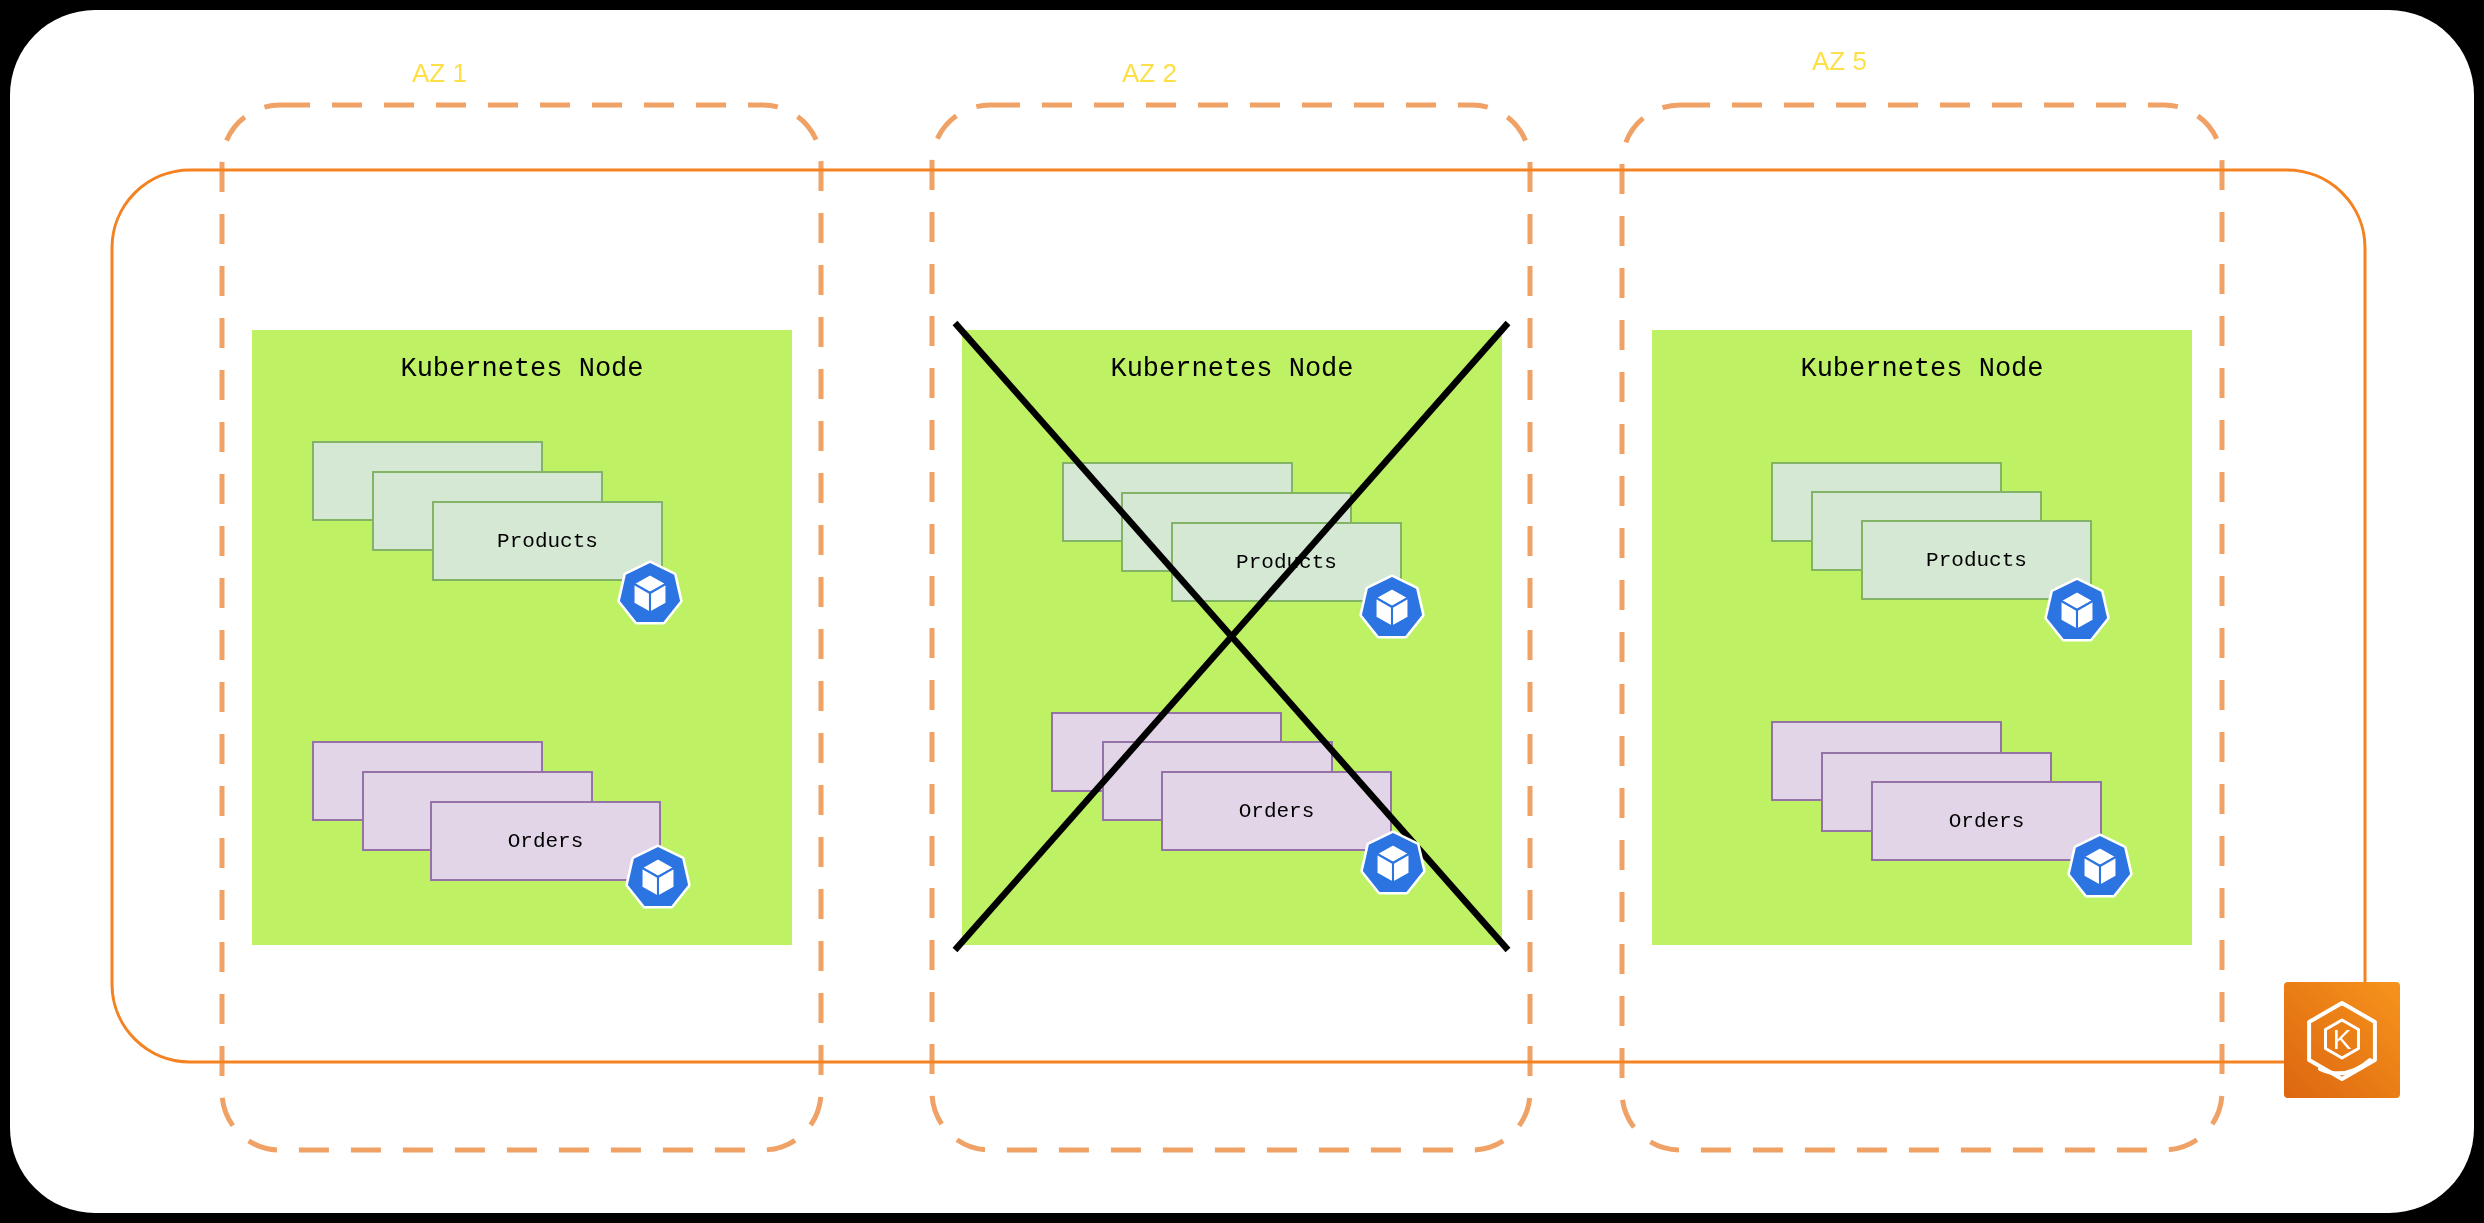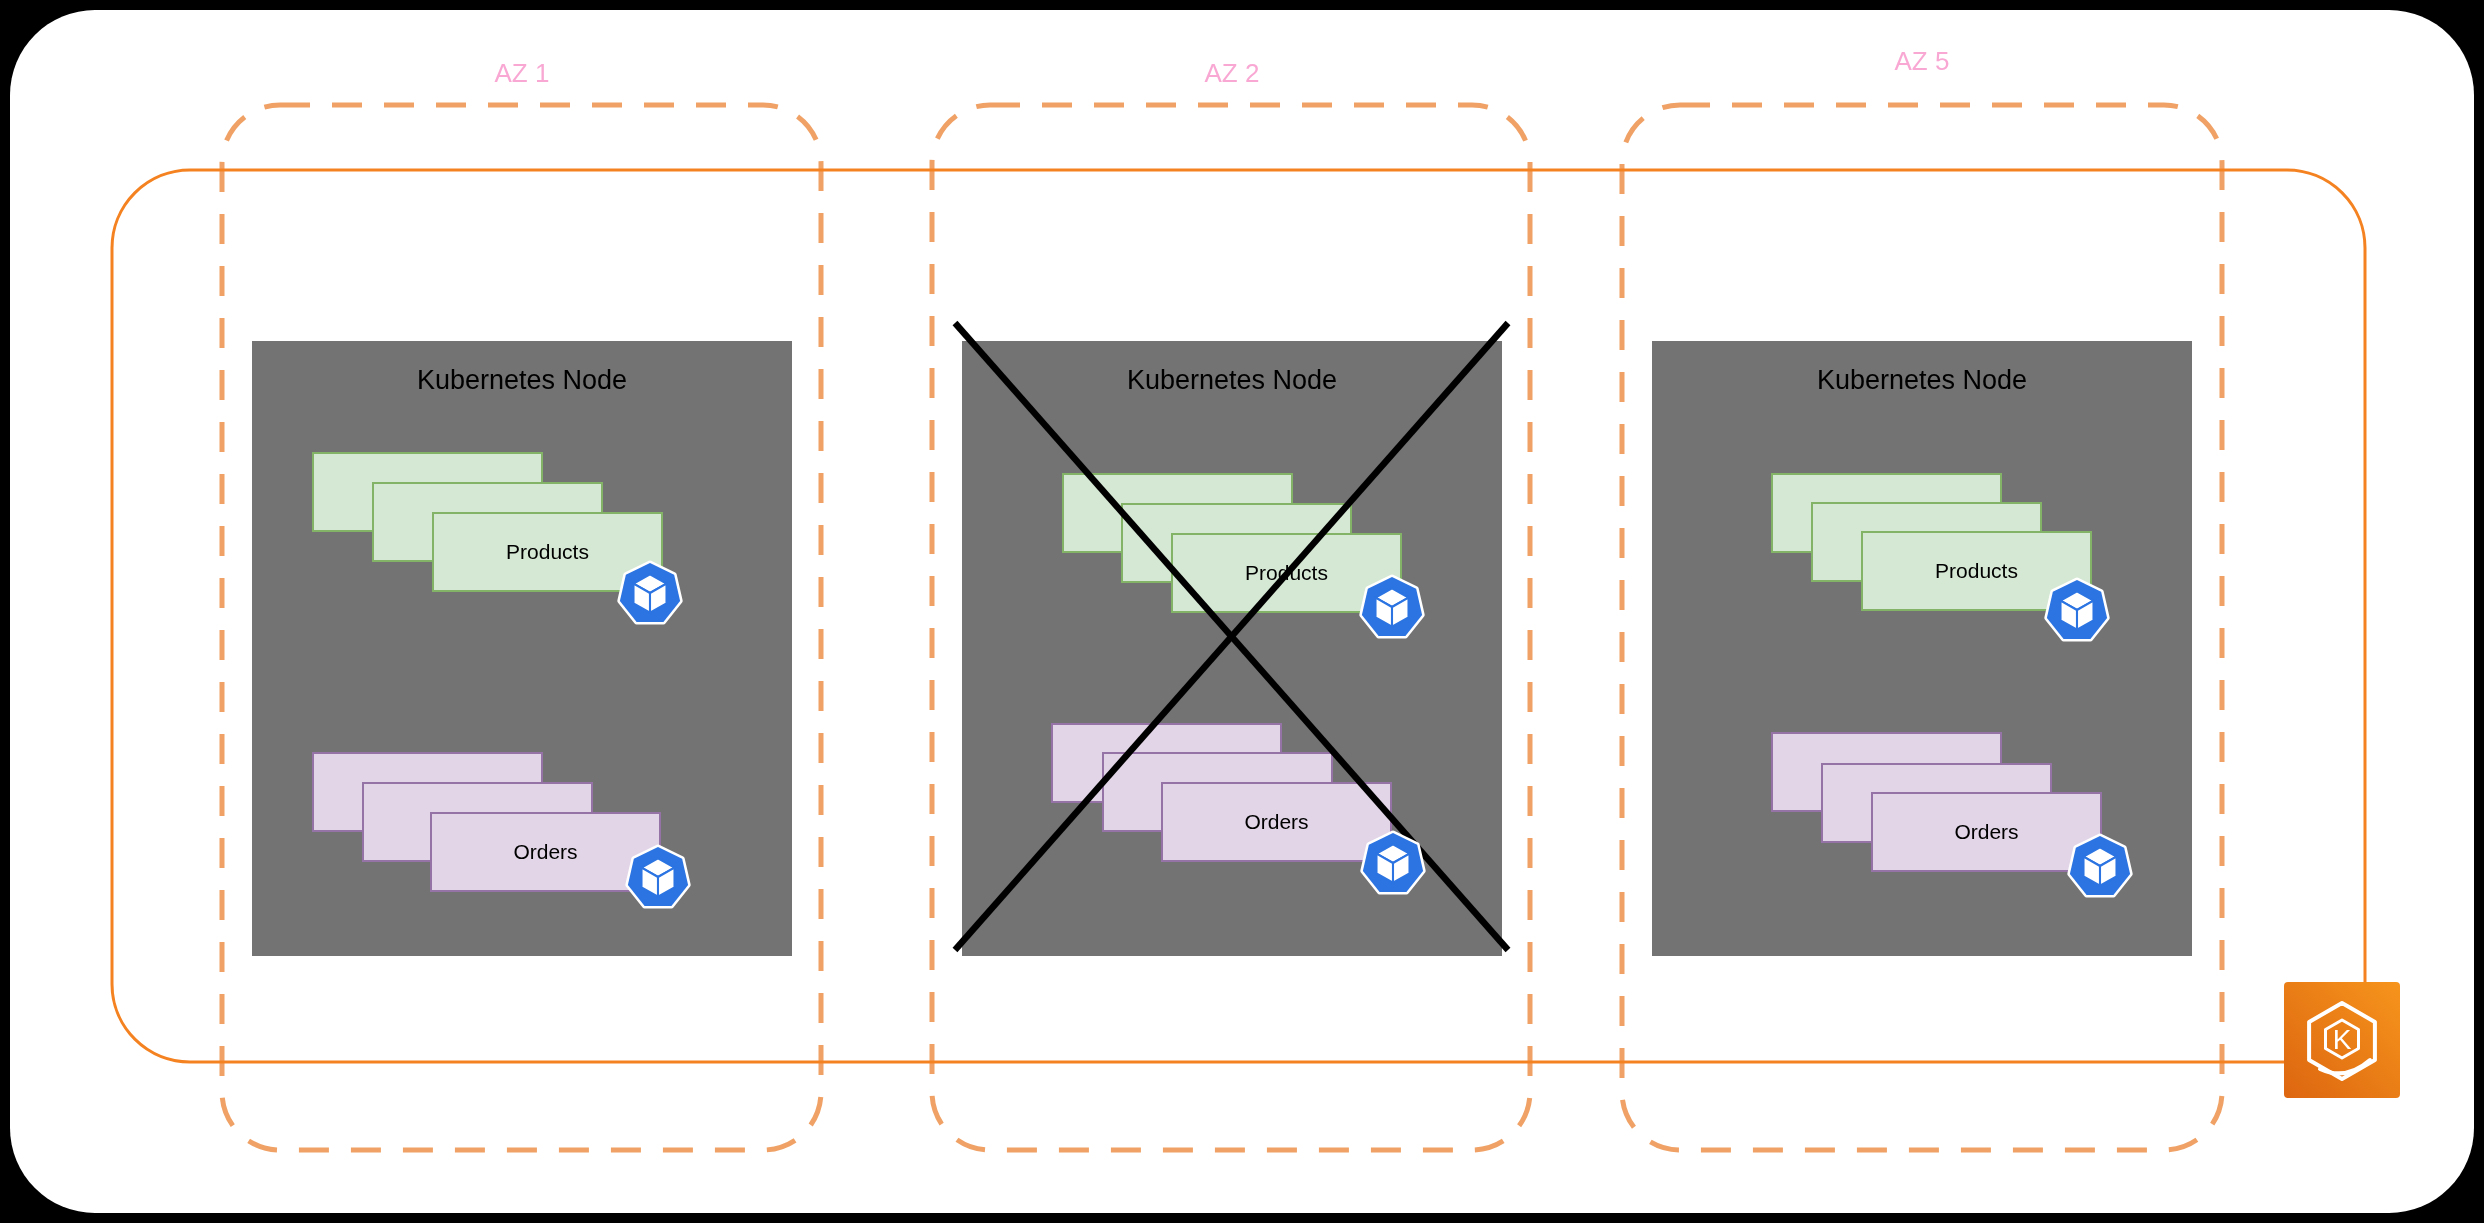--- a/index.html
+++ b/index.html
@@ -6,33 +6,33 @@
   .stage{
     position:relative;width:2484px;height:1223px;background:#000000;
     font-family:"Liberation Sans", sans-serif;overflow:hidden;
   }
   .canvas{
     position:absolute;left:10px;top:10px;width:2464px;height:1203px;
     background:#ffffff;border-radius:85px;
   }
   .overlay-svg{position:absolute;left:0;top:0;width:2484px;height:1223px;pointer-events:none;}
   .az-label{
-    position:absolute;width:220px;text-align:center;font-size:26px;color:#f9a8d4;
+    position:absolute;width:220px;font-size:26px;color:#fde047;
   }
   .az-label.l1{left:412px;top:58px;}
   .az-label.l2{left:1122px;top:58px;}
   .az-label.l3{left:1812px;top:46px;}
   .impaired-badge{
     position:absolute;left:1092px;top:202px;width:277px;height:80px;
     background:#F8CCC8;border:2px solid #B85450;box-sizing:border-box;
     display:flex;align-items:center;justify-content:center;
     font-size:24px;font-weight:bold;color:#000;letter-spacing:0.5px;
   }
   .node{
-    position:absolute;top:341px;width:540px;height:615px;background:#737373;
+    position:absolute;top:330px;width:540px;height:615px;background:#bef264;font-family:Liberation Mono, monospace;
   }
   .node.n1{left:252px;}
   .node.n2{left:962px;}
   .node.n3{left:1652px;}
   .node-title{
     position:absolute;left:0;top:24px;width:100%;text-align:center;
     font-size:27px;color:#000;
   }
   .card{
     position:absolute;width:231px;height:80px;box-sizing:border-box;border:2px solid;

